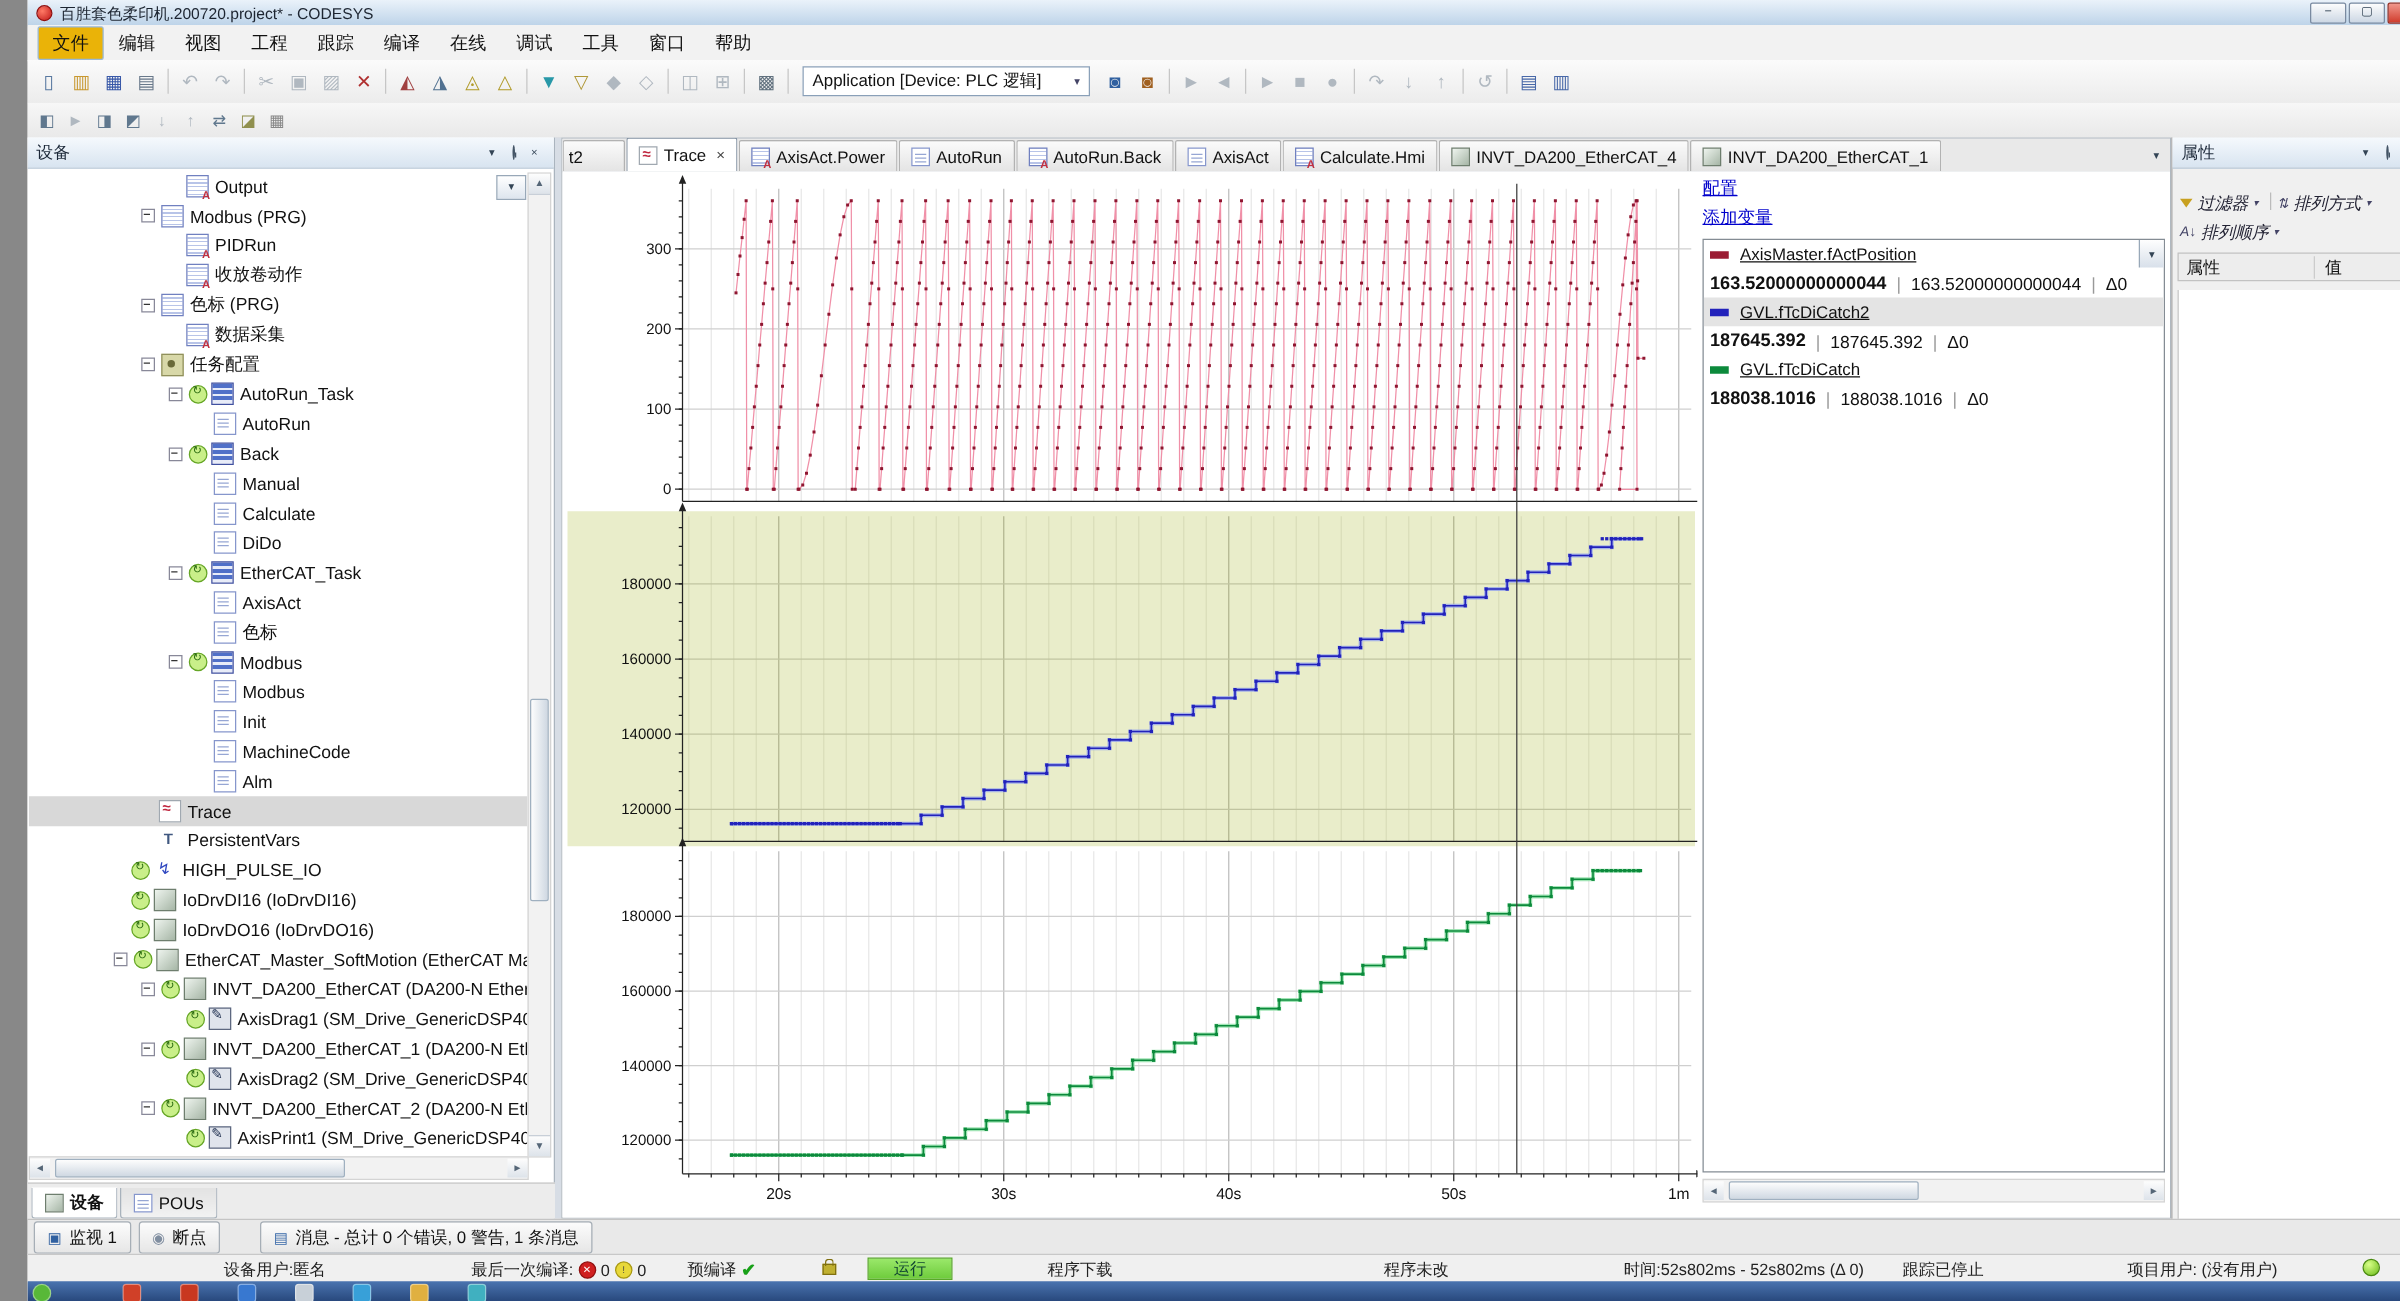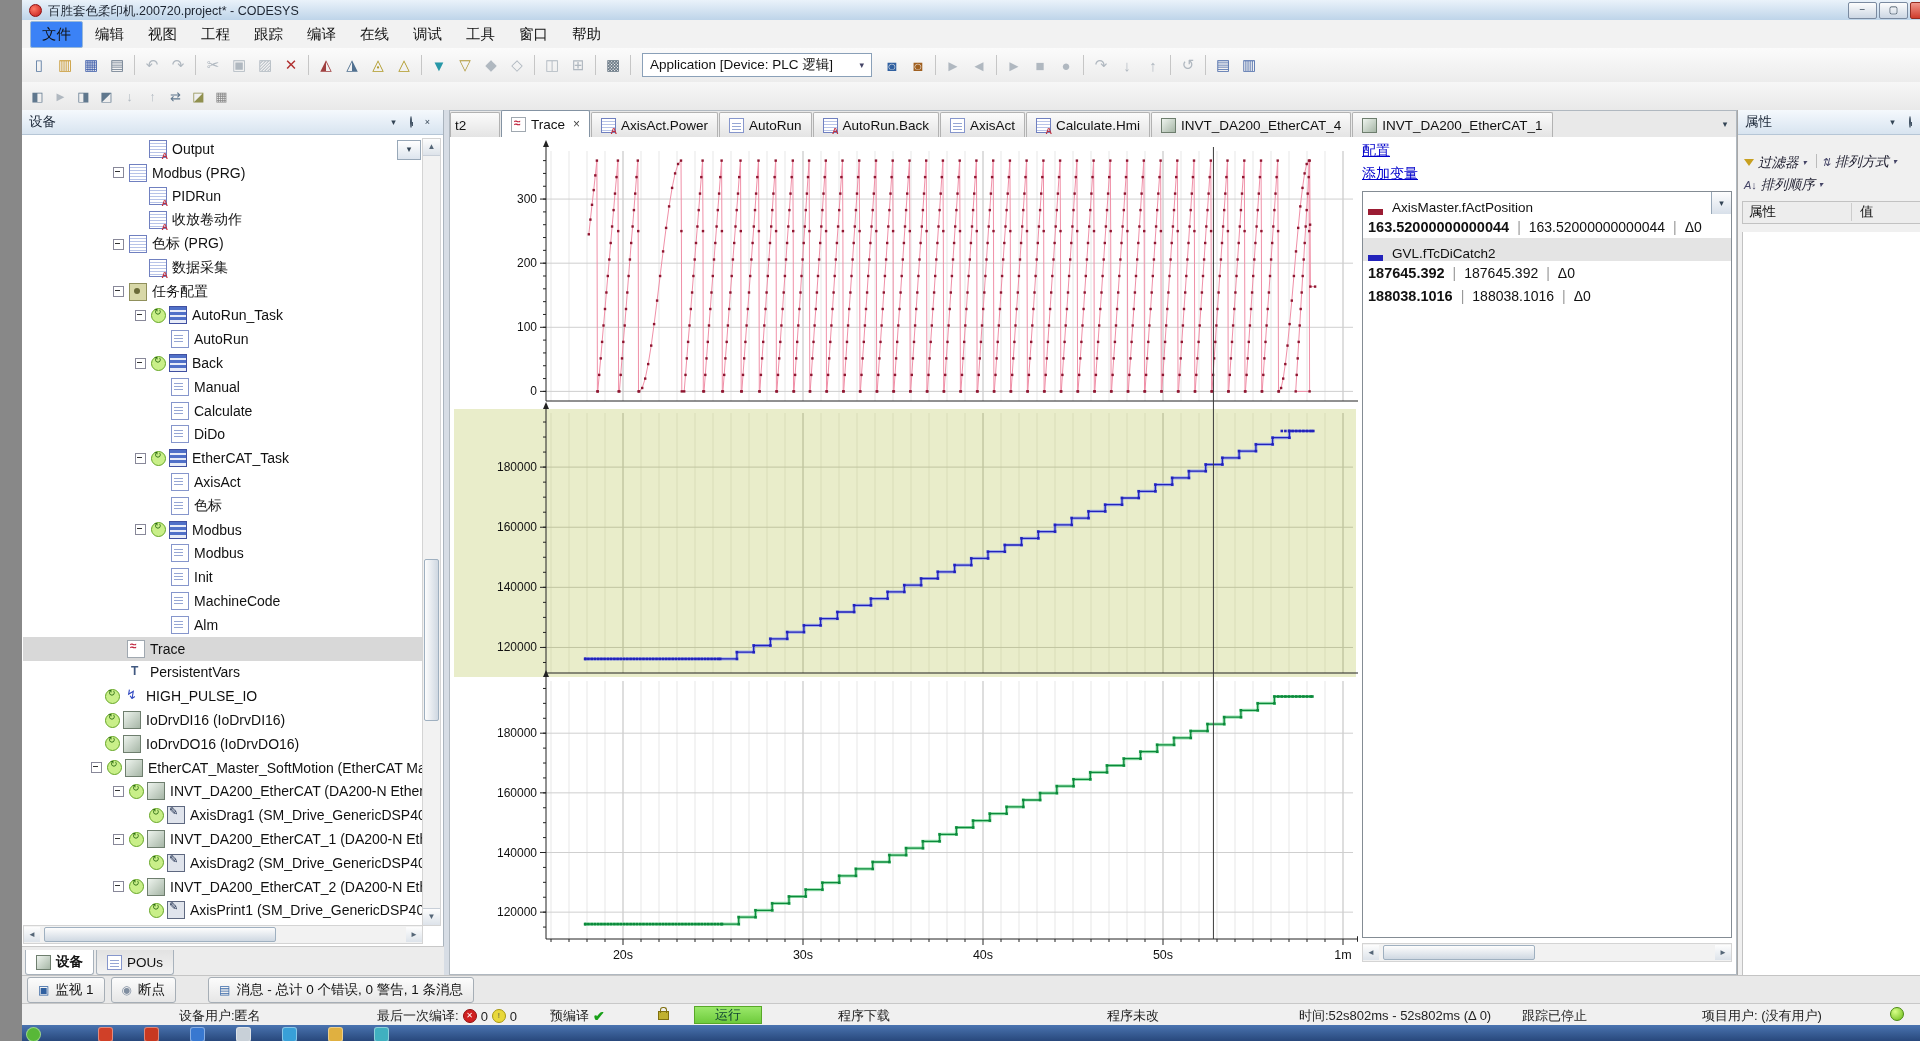--- a/index.html
+++ b/index.html
@@ -13,21 +13,21 @@
   .title-text{position:absolute;left:26px;top:3px;color:#1c2430;}
   .winbtns{position:absolute;right:3px;top:2px;display:flex;gap:2px;}
   .wb{width:27px;height:15px;border:1px solid #7a8aa0;border-radius:2px;text-align:center;
       line-height:13px;font-size:10px;color:#345;background:linear-gradient(#fdfdfd,#ccd7e4);}
   .wb.close{background:linear-gradient(#f0978c,#d03c2c);border-color:#962c20;color:#fff;}
   .wb-min::before{content:"−";} .wb-max::before{content:"▢";} .wb-close::before{content:"✕";}
   
   .menubar{position:absolute;left:0;top:20px;width:100%;height:28px;background:#f2f2f2;
     border-bottom:1px solid #dadada;display:flex;align-items:center;padding-left:8px;font-size:14.5px;}
   .menu-item{padding:3px 11px;border:1px solid transparent;}
-  .menu-item.first{border:1px solid #98b8d8;background:#3b82f6;border-radius:2px;}
+  .menu-item.first{border:1px solid #98b8d8;background:#eab308;border-radius:2px;}
   
   .tb1{position:absolute;left:0;top:48px;width:100%;height:34px;
     background:linear-gradient(#fbfbfb,#ececec);border-bottom:1px solid #d6d6d6;
     display:flex;align-items:center;padding-left:4px;}
   .tb2{position:absolute;left:0;top:82px;width:100%;height:28px;
     background:linear-gradient(#f7f7f7,#e9e9e9);border-bottom:1px solid #cfcfcf;
     display:flex;align-items:center;padding-left:4px;}
   .tb-ico{width:24px;height:24px;display:flex;align-items:center;justify-content:center;
     font-size:15px;margin:0 1px;border-radius:2px;}
   .tb2 .tb-ico{width:21px;height:21px;font-size:13px;}
@@ -96,21 +96,21 @@
   .dtab{height:24px;display:flex;align-items:center;padding:0 9px;margin-right:1px;font-size:13.5px;
     border:1px solid #b2b2b2;border-bottom:none;background:linear-gradient(#fbfbfb,#e4e4e4);border-radius:2px 2px 0 0;white-space:nowrap;}
   .dtab.active{background:#fff;height:26px;border-color:#8493a3;}
   .dtab.partial{width:40px;overflow:hidden;padding:0 4px;}
   .dtab .close{margin-left:8px;font-size:12px;color:#444;}
   .tab-overflow{position:absolute;right:3px;top:5px;width:16px;height:16px;font-size:9px;line-height:16px;text-align:center;color:#345;}
   .trace-area{position:absolute;left:0;top:26px;width:1286px;height:837px;background:#fff;}
   .trace-side{position:absolute;left:910px;top:0;width:374px;height:837px;}
   .tlink{display:block;color:#0000cc;text-decoration:underline;font-size:14px;margin:5px 0 2px 2px;width:max-content;}
   .varbox{position:absolute;left:2px;top:54px;width:368px;bottom:36px;border:1px solid #848c94;background:#fff;overflow:hidden;}
-  .vrow{height:23px;display:flex;align-items:flex-end;padding:0 5px;font-size:13.5px;position:relative;}
+  .vrow{height:23px;display:flex;align-items:center;padding:0 5px;font-size:13.5px;position:relative;text-decoration:underline;}
   .vrow.sel{background:#e4e4e4;}
   .vchip{width:15px;height:6px;margin-right:9px;flex:none;}
   .vcombo{position:absolute;right:0;top:0;width:19px;height:22px;border-left:1px solid #98a8b8;
     background:linear-gradient(#fefefe,#d8e0ea);text-align:center;font-size:9px;line-height:22px;color:#345;}
   .vval{height:23px;display:flex;align-items:center;padding:0 5px;font-size:14px;gap:8px;}
   .vval b{font-size:14.5px;}
   .vsep{color:#999;}
   
   .panel-right{position:absolute;left:1715px;top:0;width:205px;height:1025px;background:#f0f0f0;border-left:1px solid #a8a8a8;box-sizing:border-box;}
   .prop-tb{padding:16px 6px 2px;font-size:13.5px;color:#223;line-height:22px;font-style:italic;}
@@ -1774,20 +1774,24 @@
                 <span class="vchip" style="background: rgb(34, 34, 187);"></span>
                 <span>GVL.fTcDiCatch2</span>
               </div>
               <div class="vval">
                 <b>187645.392</b>
                 <span class="vsep">|</span>
                 <span>187645.392</span>
                 <span class="vsep">|</span>
                 <span>Δ0</span>
               </div>
+              <div class="vrow">
+                <span class="vchip" style="background: rgb(12, 138, 60);"></span>
+                <span>GVL.fTcDiCatch</span>
+              </div>
               <div class="vval">
                 <b>188038.1016</b>
                 <span class="vsep">|</span>
                 <span>188038.1016</span>
                 <span class="vsep">|</span>
                 <span>Δ0</span>
               </div>
             </div>
           <div class="hscroll" style="left:2px;bottom:12px;width:368px;">
             <div class="hs-btn">◄</div>

